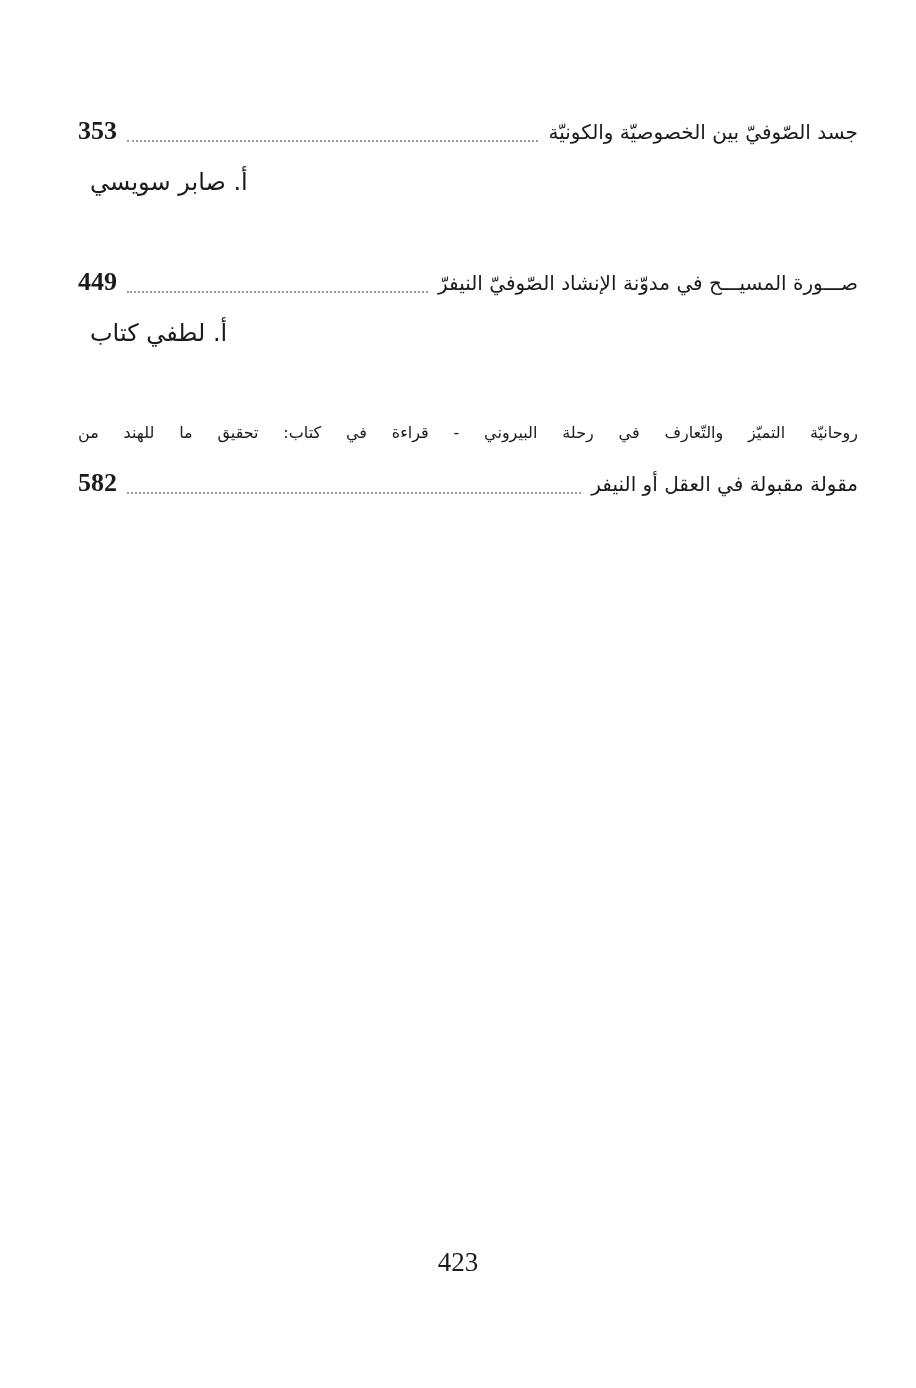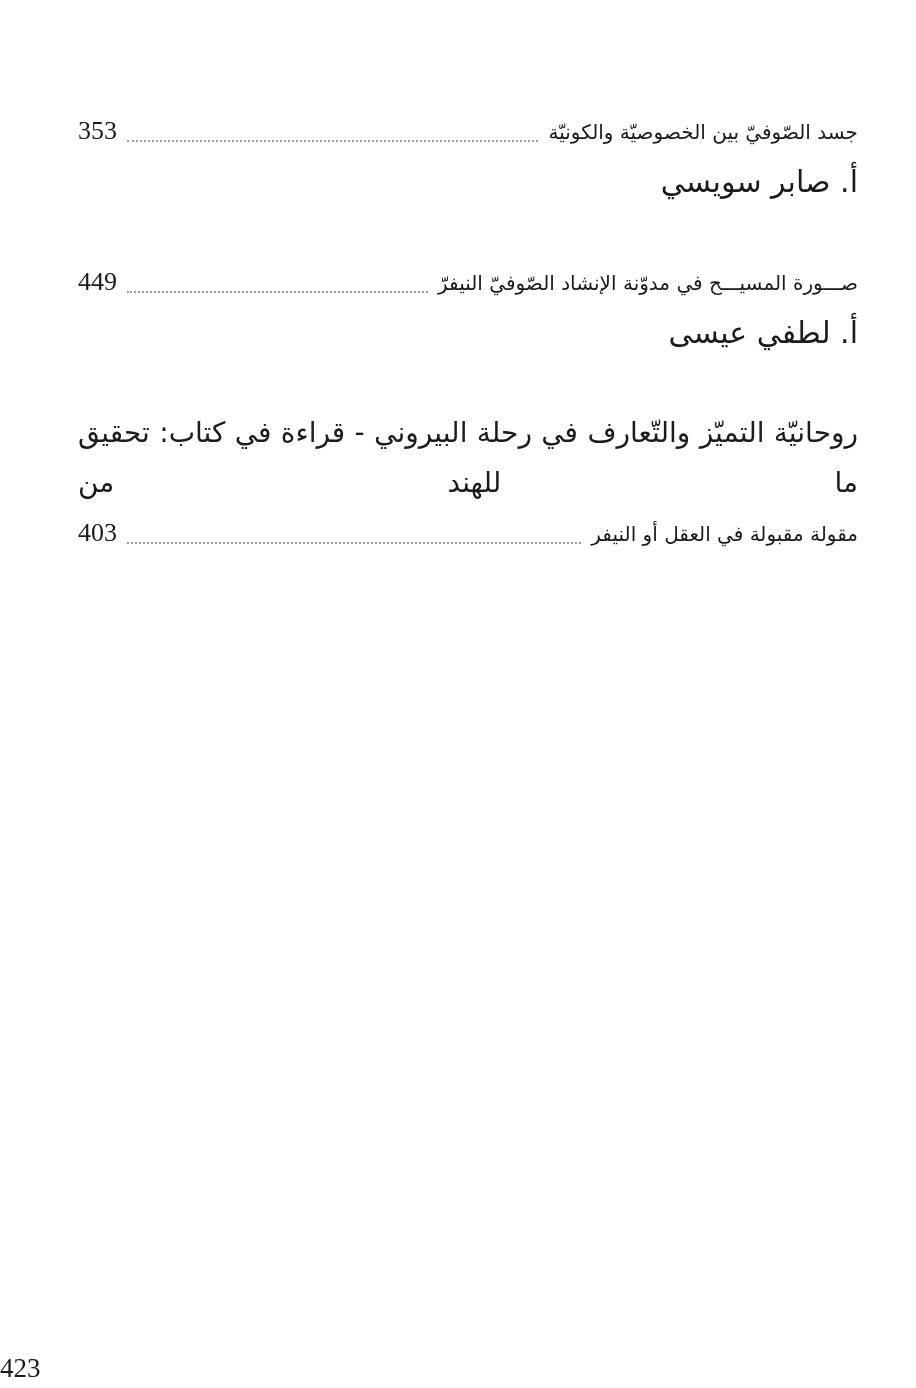--- a/index.html
+++ b/index.html
@@ -15,40 +15,40 @@
   .toc{
     position:absolute;top:106px;left:78px;right:58px;
     direction:rtl;
     color:var(--text);
     font-family:"DejaVu Sans", sans-serif;
   }
   .entry{margin-bottom:50px;}
   .title-row{display:flex;align-items:baseline;line-height:50px;}
   .entry-title{font-size:20px;white-space:nowrap;}
   .title-full{
-    font-size:28px;line-height:50px;
+    font-size:16px;line-height:50px;
     text-align:justify;text-align-last:justify;
   }
   .dot-leader{
     flex:1 1 auto;min-width:20px;
     align-self:flex-end;
     margin:0 10px 15px 10px;
     border-bottom:2px dotted var(--dots);
   }
   .page-num{
     font-family:"Liberation Serif","DejaVu Serif",serif;
-    font-size:26px;direction:ltr;unicode-bidi:embed;
+    font-size:26px;direction:ltr;unicode-bidi:embed;font-weight:bold;
   }
   .author-line{
-    font-size:30px;line-height:50px;
-    text-align:right;padding-left:12px;
+    font-size:24px;line-height:50px;
+    text-align:left;padding-left:12px;
   }
   .folio{
-    position:absolute;top:1352px;left:0;width:100%;
-    color:var(--text);
+    position:absolute;top:1246px;left:0;width:100%;
+    text-align:center;color:var(--text);
     font-family:"Liberation Serif","DejaVu Serif",serif;
     font-size:27px;line-height:32px;
   }
 </style>
 </head>
 <body>
 
 <div class="page">
 
   <main class="toc">
@@ -61,29 +61,29 @@
       </div>
       <div class="author-line">أ. صابر سويسي</div>
     </section>
 
     <section class="entry">
       <div class="title-row">
         <span class="entry-title">صـــورة المسيـــح في مدوّنة الإنشاد الصّوفيّ النيفرّ</span>
         <span class="dot-leader"></span>
         <span class="page-num">449</span>
       </div>
-      <div class="author-line">أ. لطفي عيسى</div>
+      <div class="author-line">أ. لطفي كتاب</div>
     </section>
 
     <section class="entry">
       <div class="title-full">روحانيّة التميّز والتّعارف في رحلة البيروني - قراءة في كتاب: تحقيق ما للهند من</div>
       <div class="title-row">
         <span class="entry-title">مقولة مقبولة في العقل أو النيفر</span>
         <span class="dot-leader"></span>
-        <span class="page-num">403</span>
+        <span class="page-num">582</span>
       </div>
     </section>
 
   </main>
 
   <footer class="folio">
     <span>423</span>
   </footer>
 
 </div>

